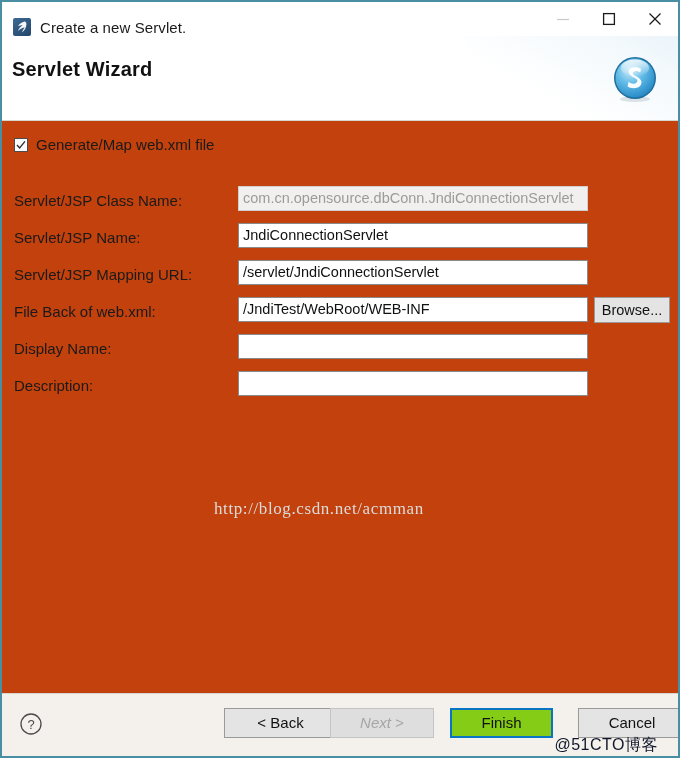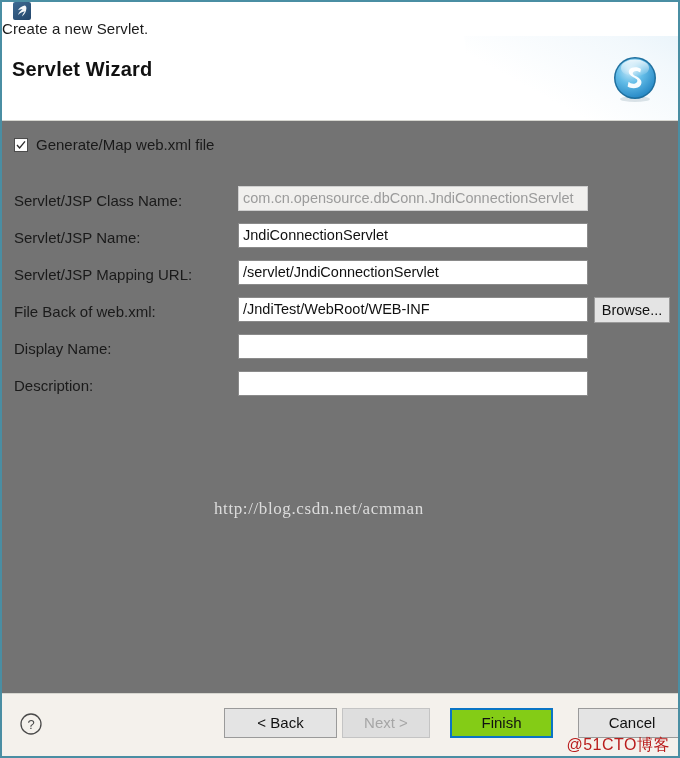--- a/index.html
+++ b/index.html
@@ -22,22 +22,21 @@
     background: #f0f0ee;
     overflow: hidden;
   }
 
   
   .titlebar {
     position: relative;
     height: 34px;
     background: #ffffff;
     display: flex;
-    align-items: flex-start;
-    flex-direction: column;
+    align-items: flex-end;
   }
   .title-icon {
     width: 18px;
     height: 18px;
     margin-left: 11px;
     margin-right: 9px;
     background: linear-gradient(145deg, #3d6a93 0%, #23456a 100%);
     border-radius: 2px;
     position: relative;
     flex: 0 0 auto;
@@ -99,21 +98,21 @@
     right: 18px;
     top: 18px;
     width: 50px;
     height: 50px;
   }
 
   
   .content {
     position: relative;
     height: 572px;
-    background: #737373;
+    background: #c2410c;
     overflow: hidden;
   }
   .checkrow {
     position: absolute;
     left: 12px;
     top: 15px;
     display: flex;
     align-items: center;
   }
   .checkbox {
@@ -235,31 +234,31 @@
     color: #a6a6a6;
     border-color: #c4c4c4;
     background: #dedede;
   }
   .btn.default {
     border: 2px solid #0a74c4;
     background: #84cc16;
     line-height: 26px;
   }
   .btn-back   { left: 222px; width: 113px; }
-  .btn-next   { left: 340px; width: 88px; }
+  .btn-next   { left: 328px; width: 104px; font-style: italic; }
   .btn-finish { left: 448px; width: 103px; }
   .btn-cancel { left: 576px; width: 108px; }
 
   .watermark-cto {
     position: absolute;
-    right: 8px;
+    right: 20px;
     bottom: 2px;
     font-family: "Liberation Sans", sans-serif;
     font-size: 16px;
-    color: #b91c1c;
+    color: #0f172a;
     letter-spacing: 0.5px;
     white-space: nowrap;
     pointer-events: none;
   }
 </style>
 </head>
 <body>
 
 <div class="window">
 

